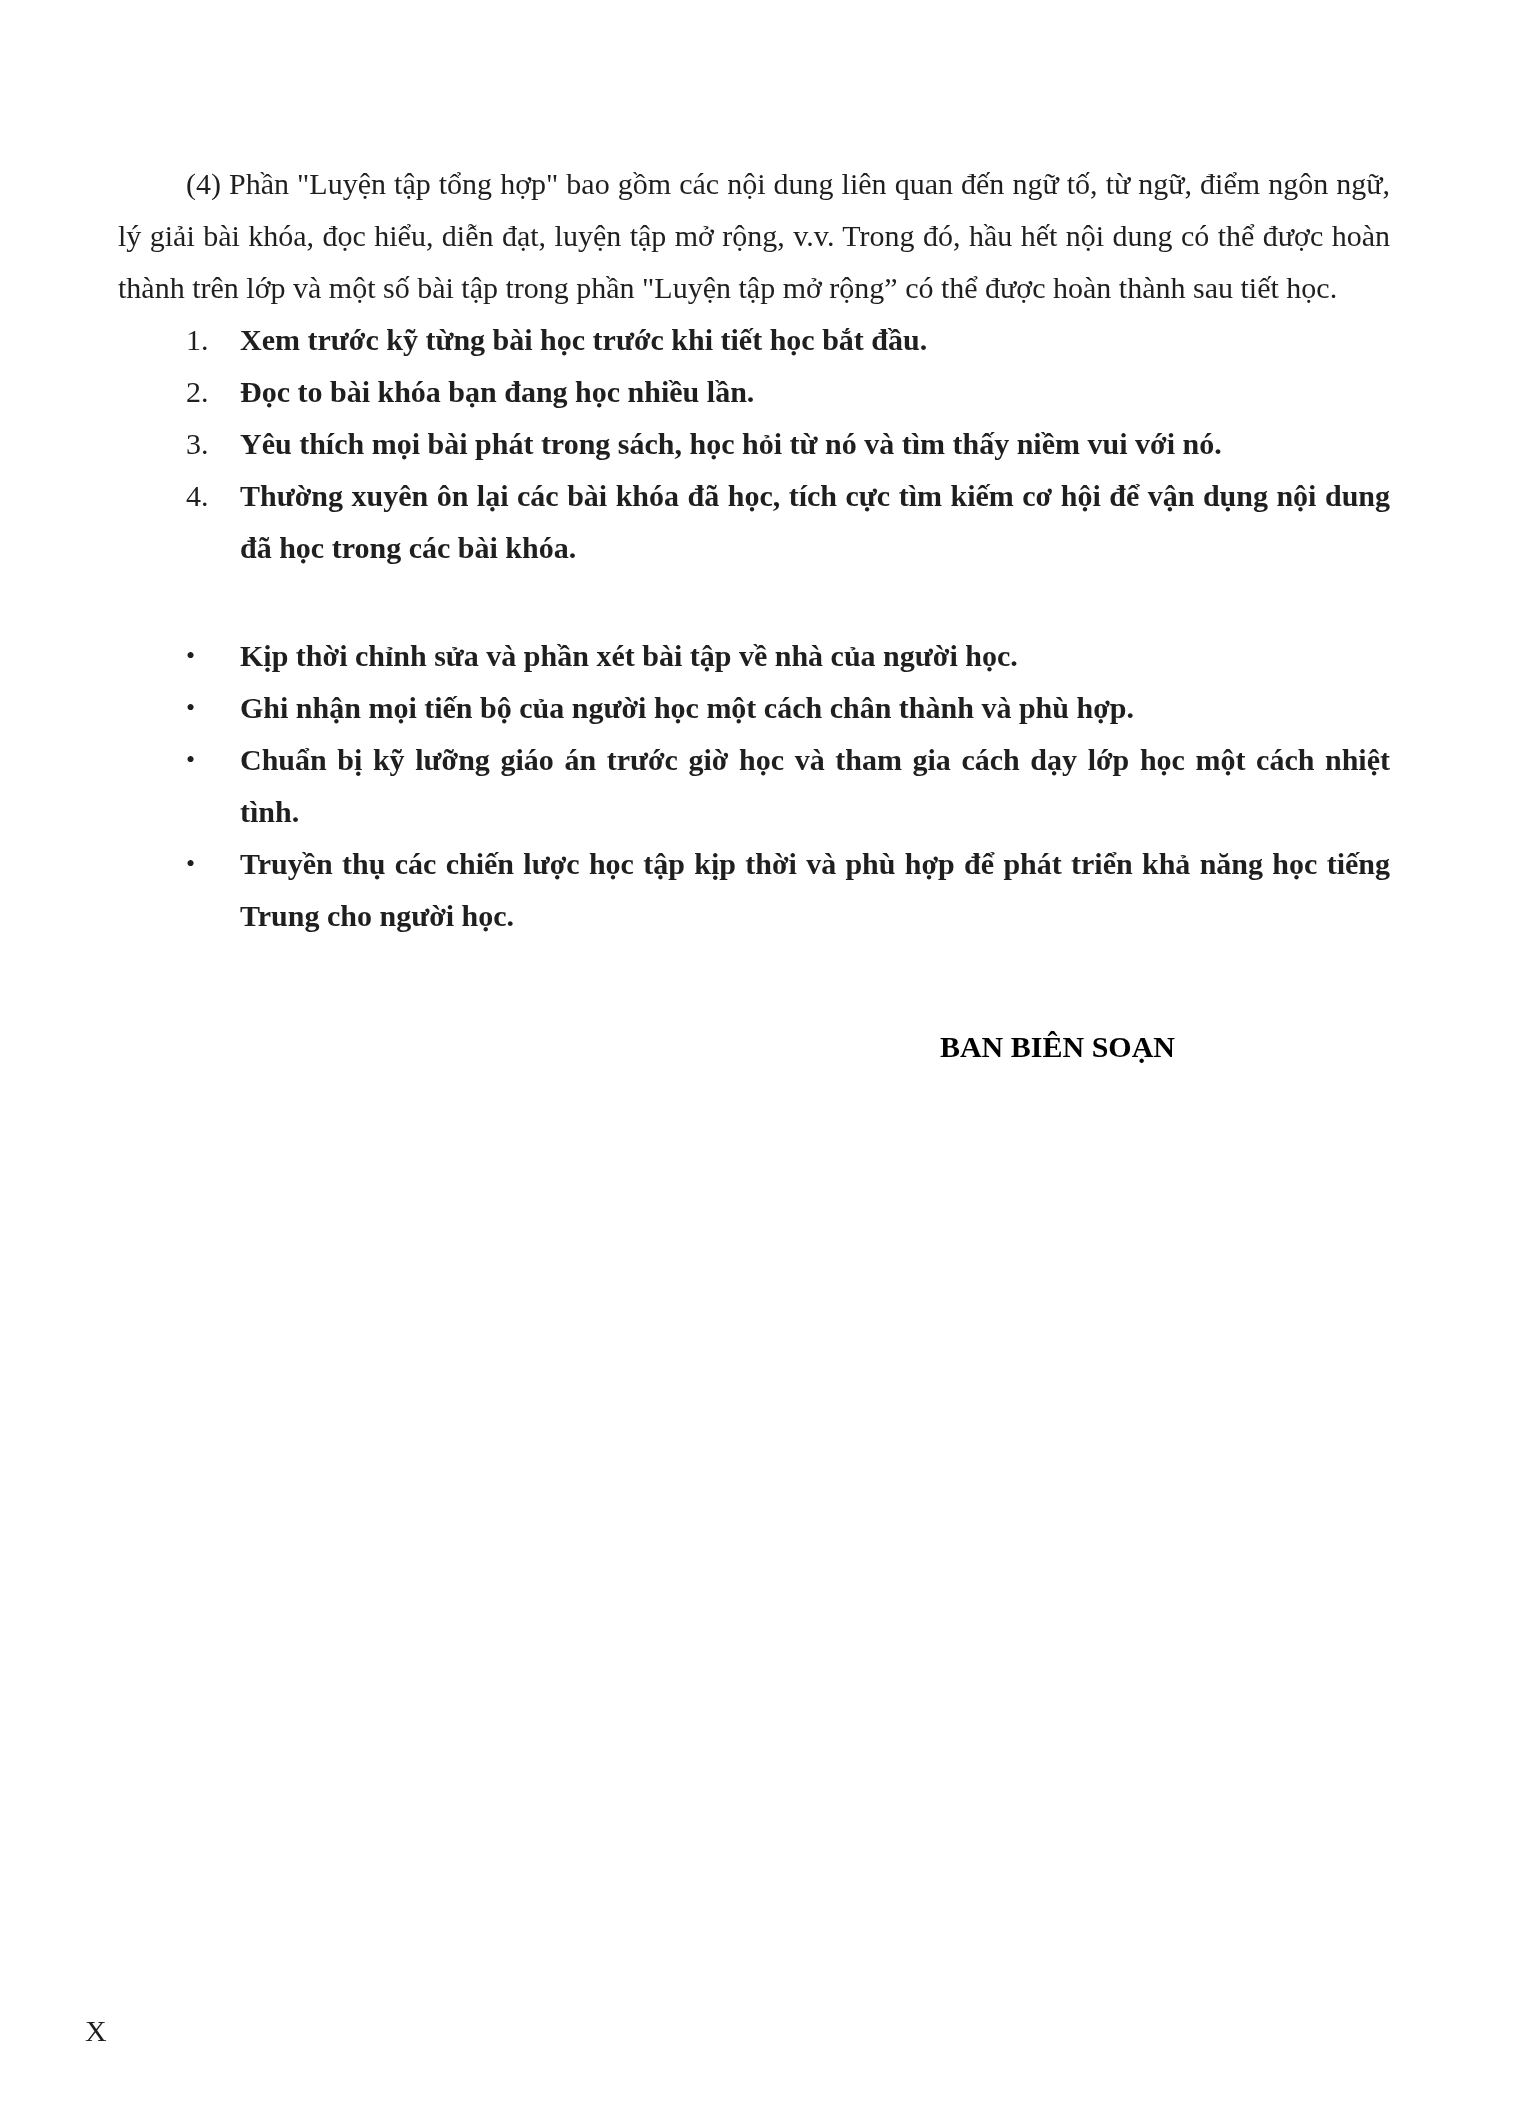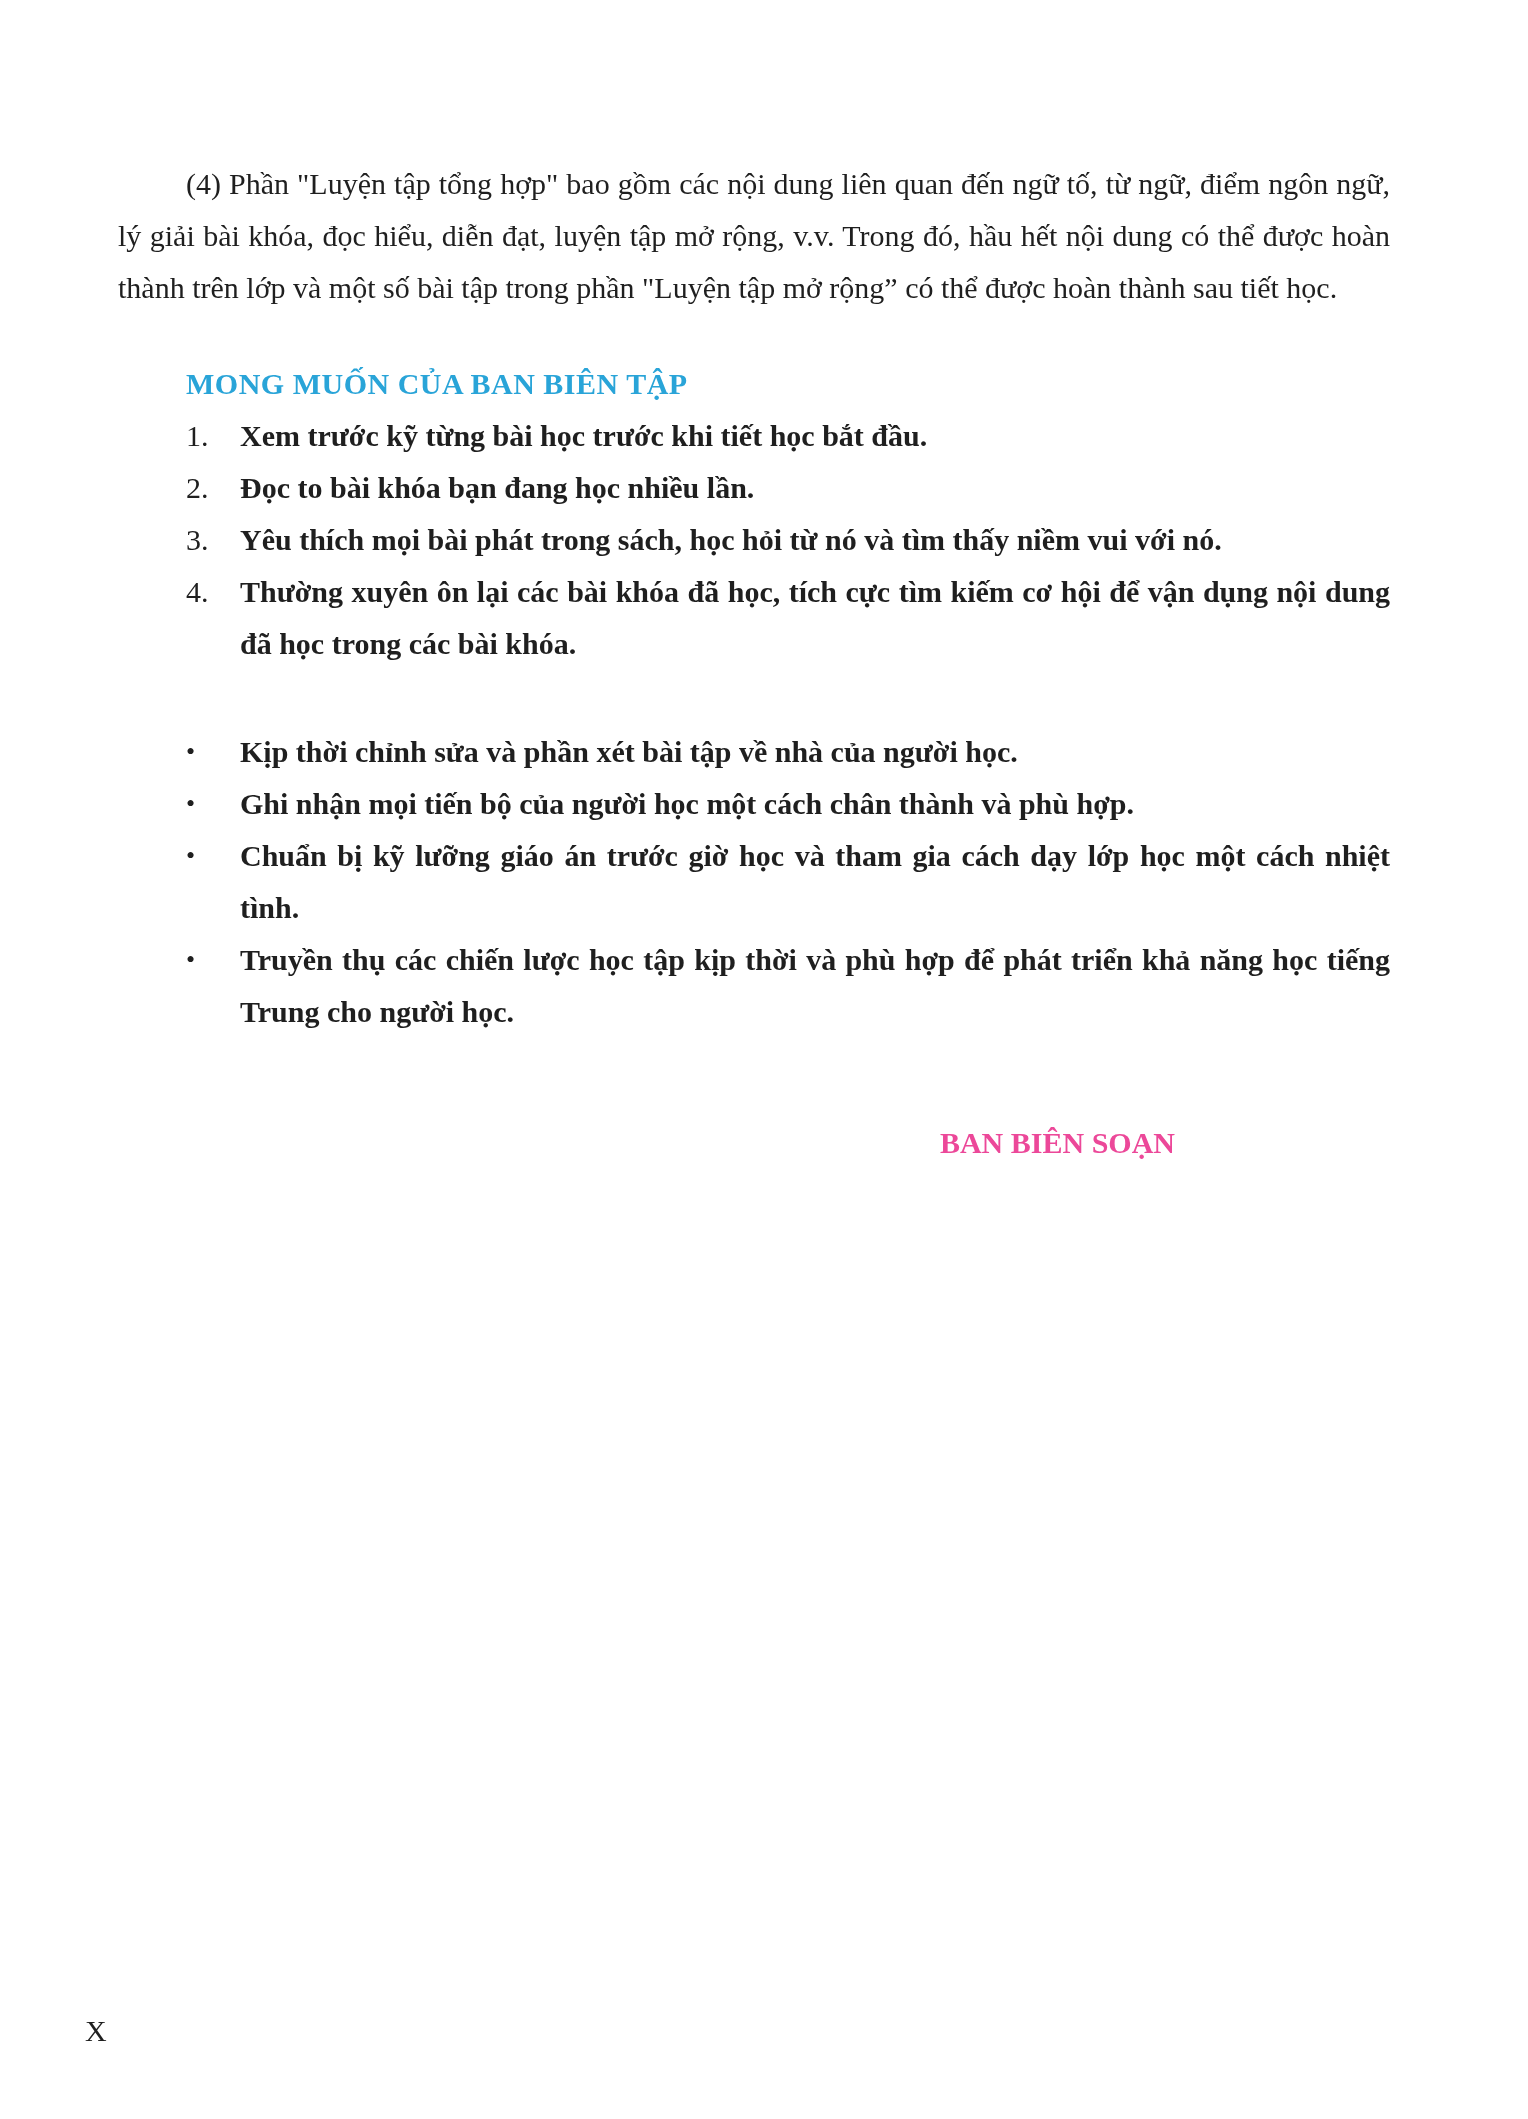--- a/index.html
+++ b/index.html
@@ -50,40 +50,39 @@
     text-align: justify;
     font-weight: bold;
   }
   .signature {
     margin-top: 79px;
     padding-right: 215px;
     text-align: right;
     font-weight: bold;
     font-size: 30px;
     line-height: 52px;
-    color: #ec4899;
+    color: #000000;
   }
   .page-number {
     position: absolute;
     left: 85px;
     top: 2005px;
     font-size: 30px;
     line-height: 52px;
     color: #1f1f1f;
   }
 </style>
 </head>
 <body>
 
 <div class="page">
   <div class="content">
 
     <p class="para">(4) Phần "Luyện tập tổng hợp" bao gồm các nội dung liên quan đến ngữ tố, từ ngữ, điểm ngôn ngữ, lý giải bài khóa, đọc hiểu, diễn đạt, luyện tập mở rộng, v.v. Trong đó, hầu hết nội dung có thể được hoàn thành trên lớp và một số bài tập trong phần "Luyện tập mở rộng” có thể được hoàn thành sau tiết học.</p>
 
-    <h2 class="section-heading">MONG MUỐN CỦA BAN BIÊN TẬP</h2>
 
     <div class="list numbered">
       <div class="list-row">
         <span class="list-marker">1.</span>
         <span class="list-text">Xem trước kỹ từng bài học trước khi tiết học bắt đầu.</span>
       </div>
       <div class="list-row">
         <span class="list-marker">2.</span>
         <span class="list-text">Đọc to bài khóa bạn đang học nhiều lần.</span>
       </div>

